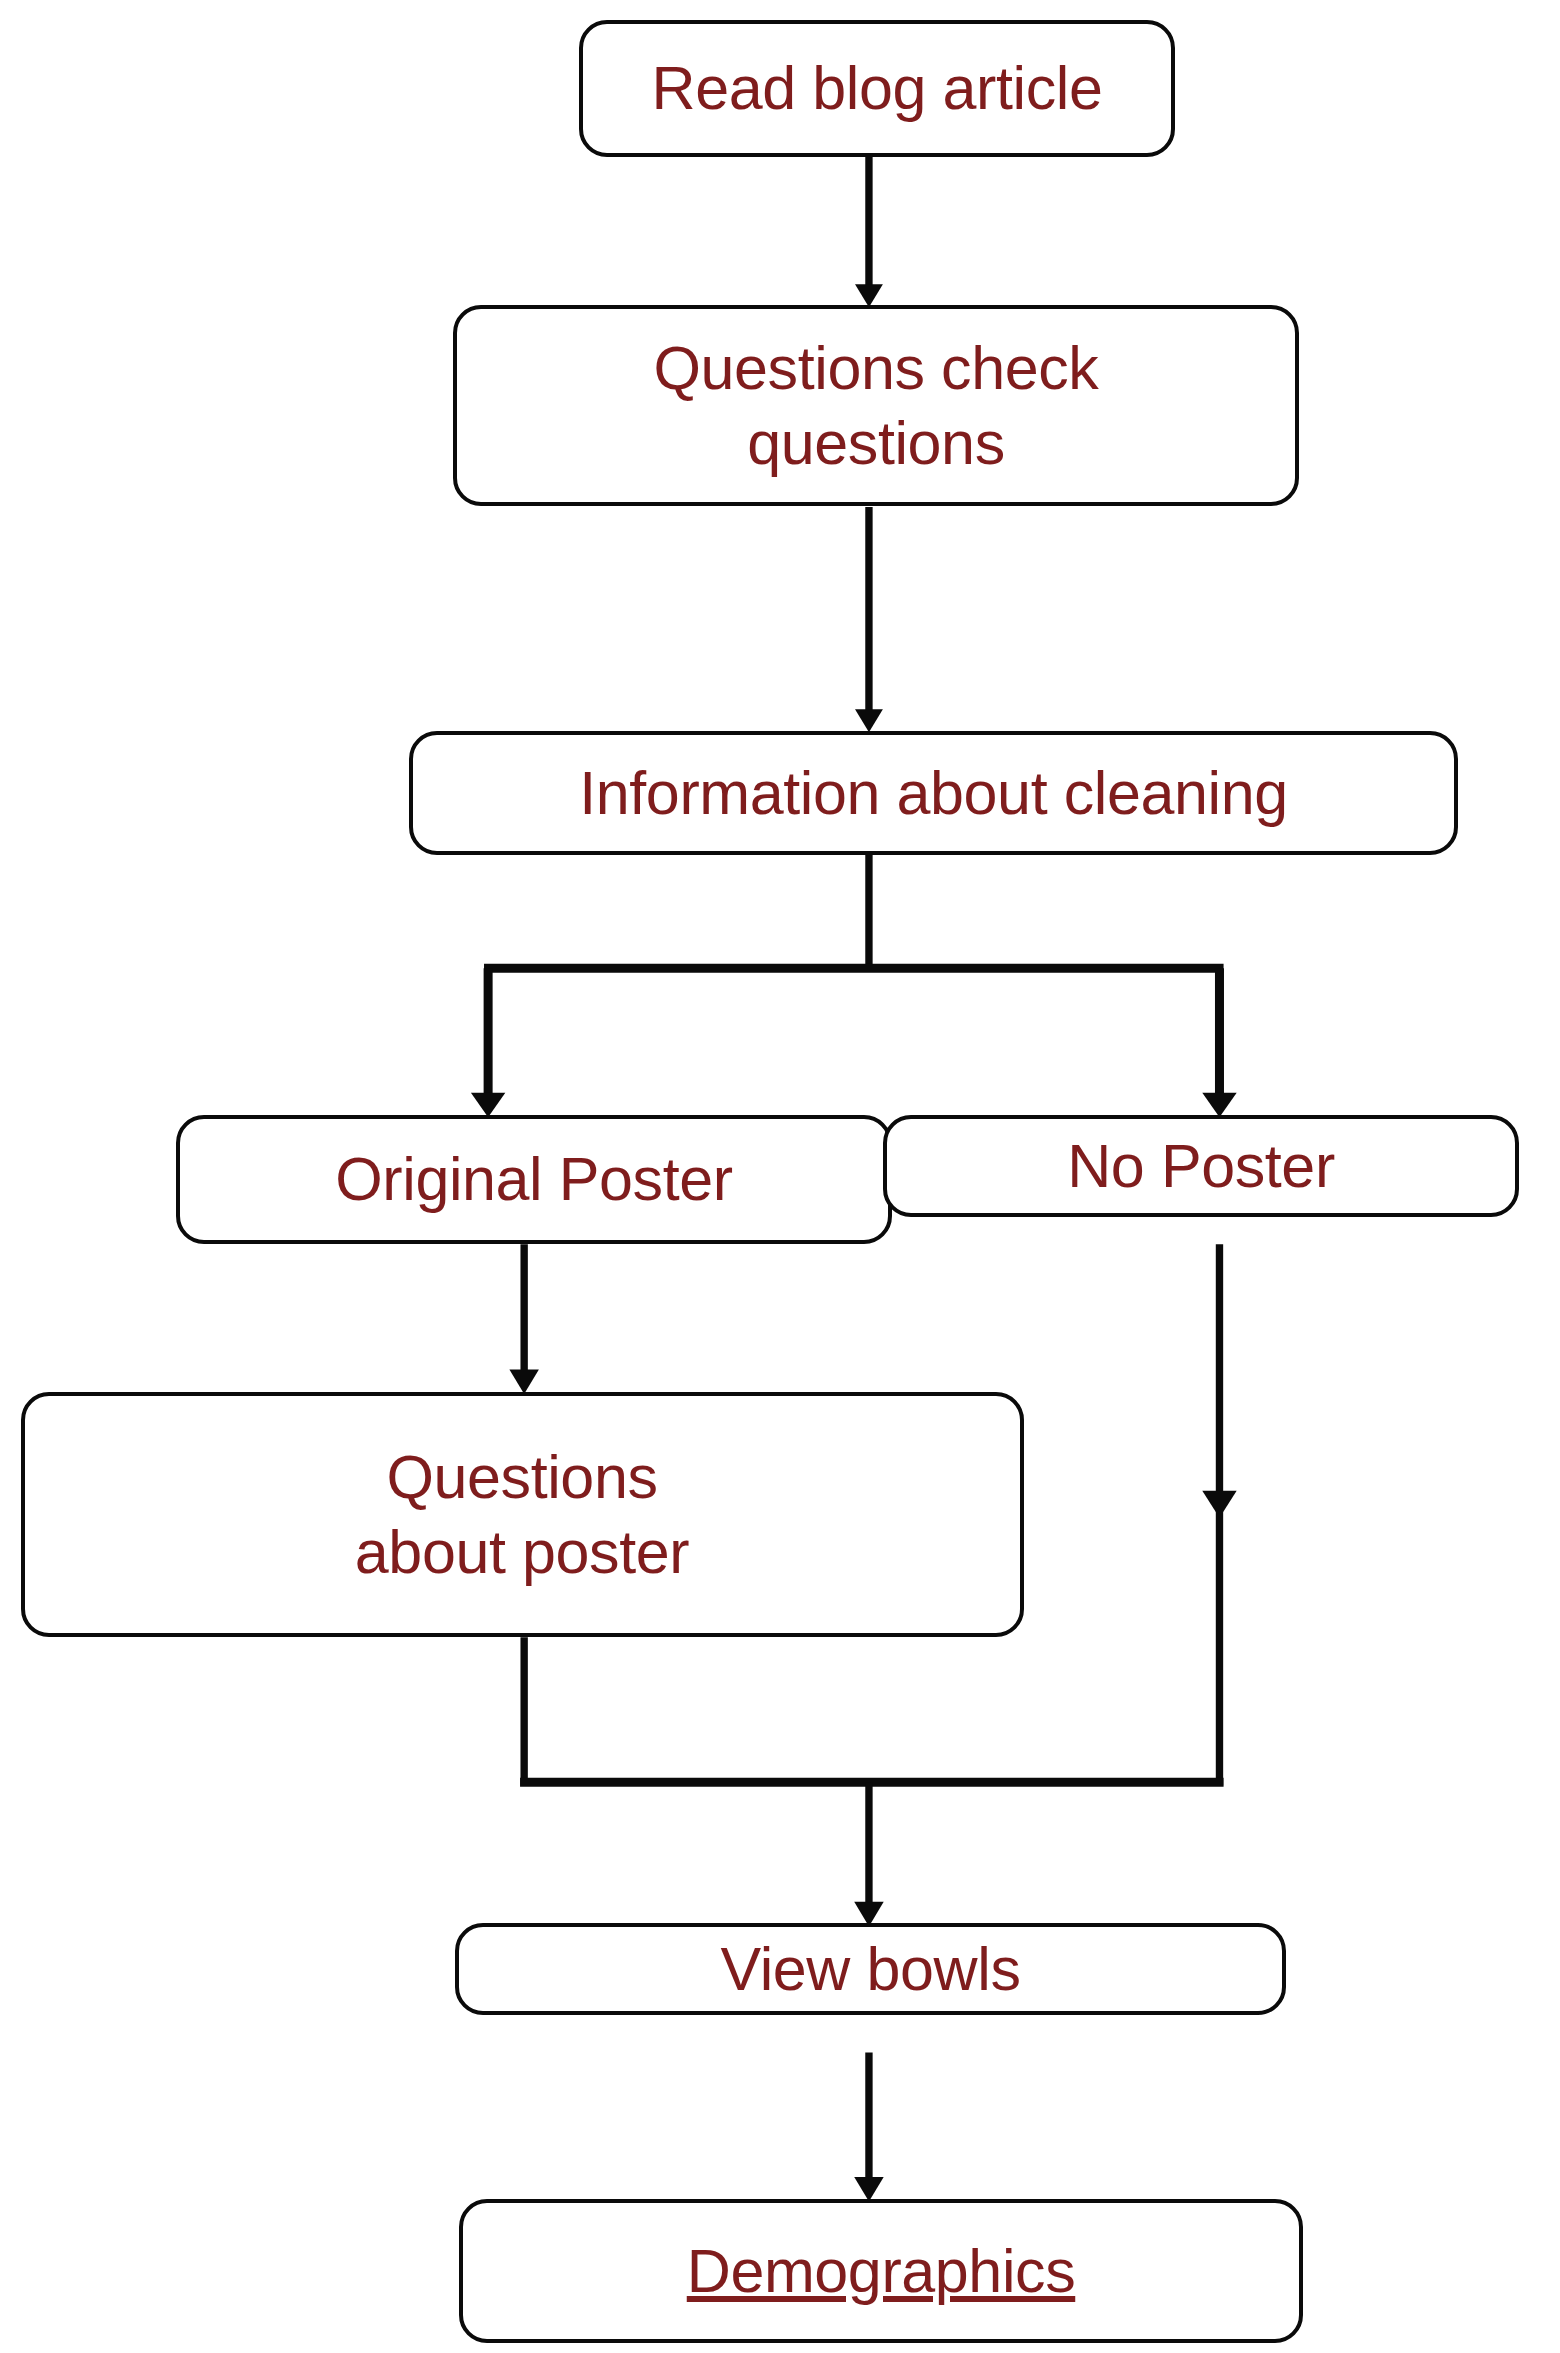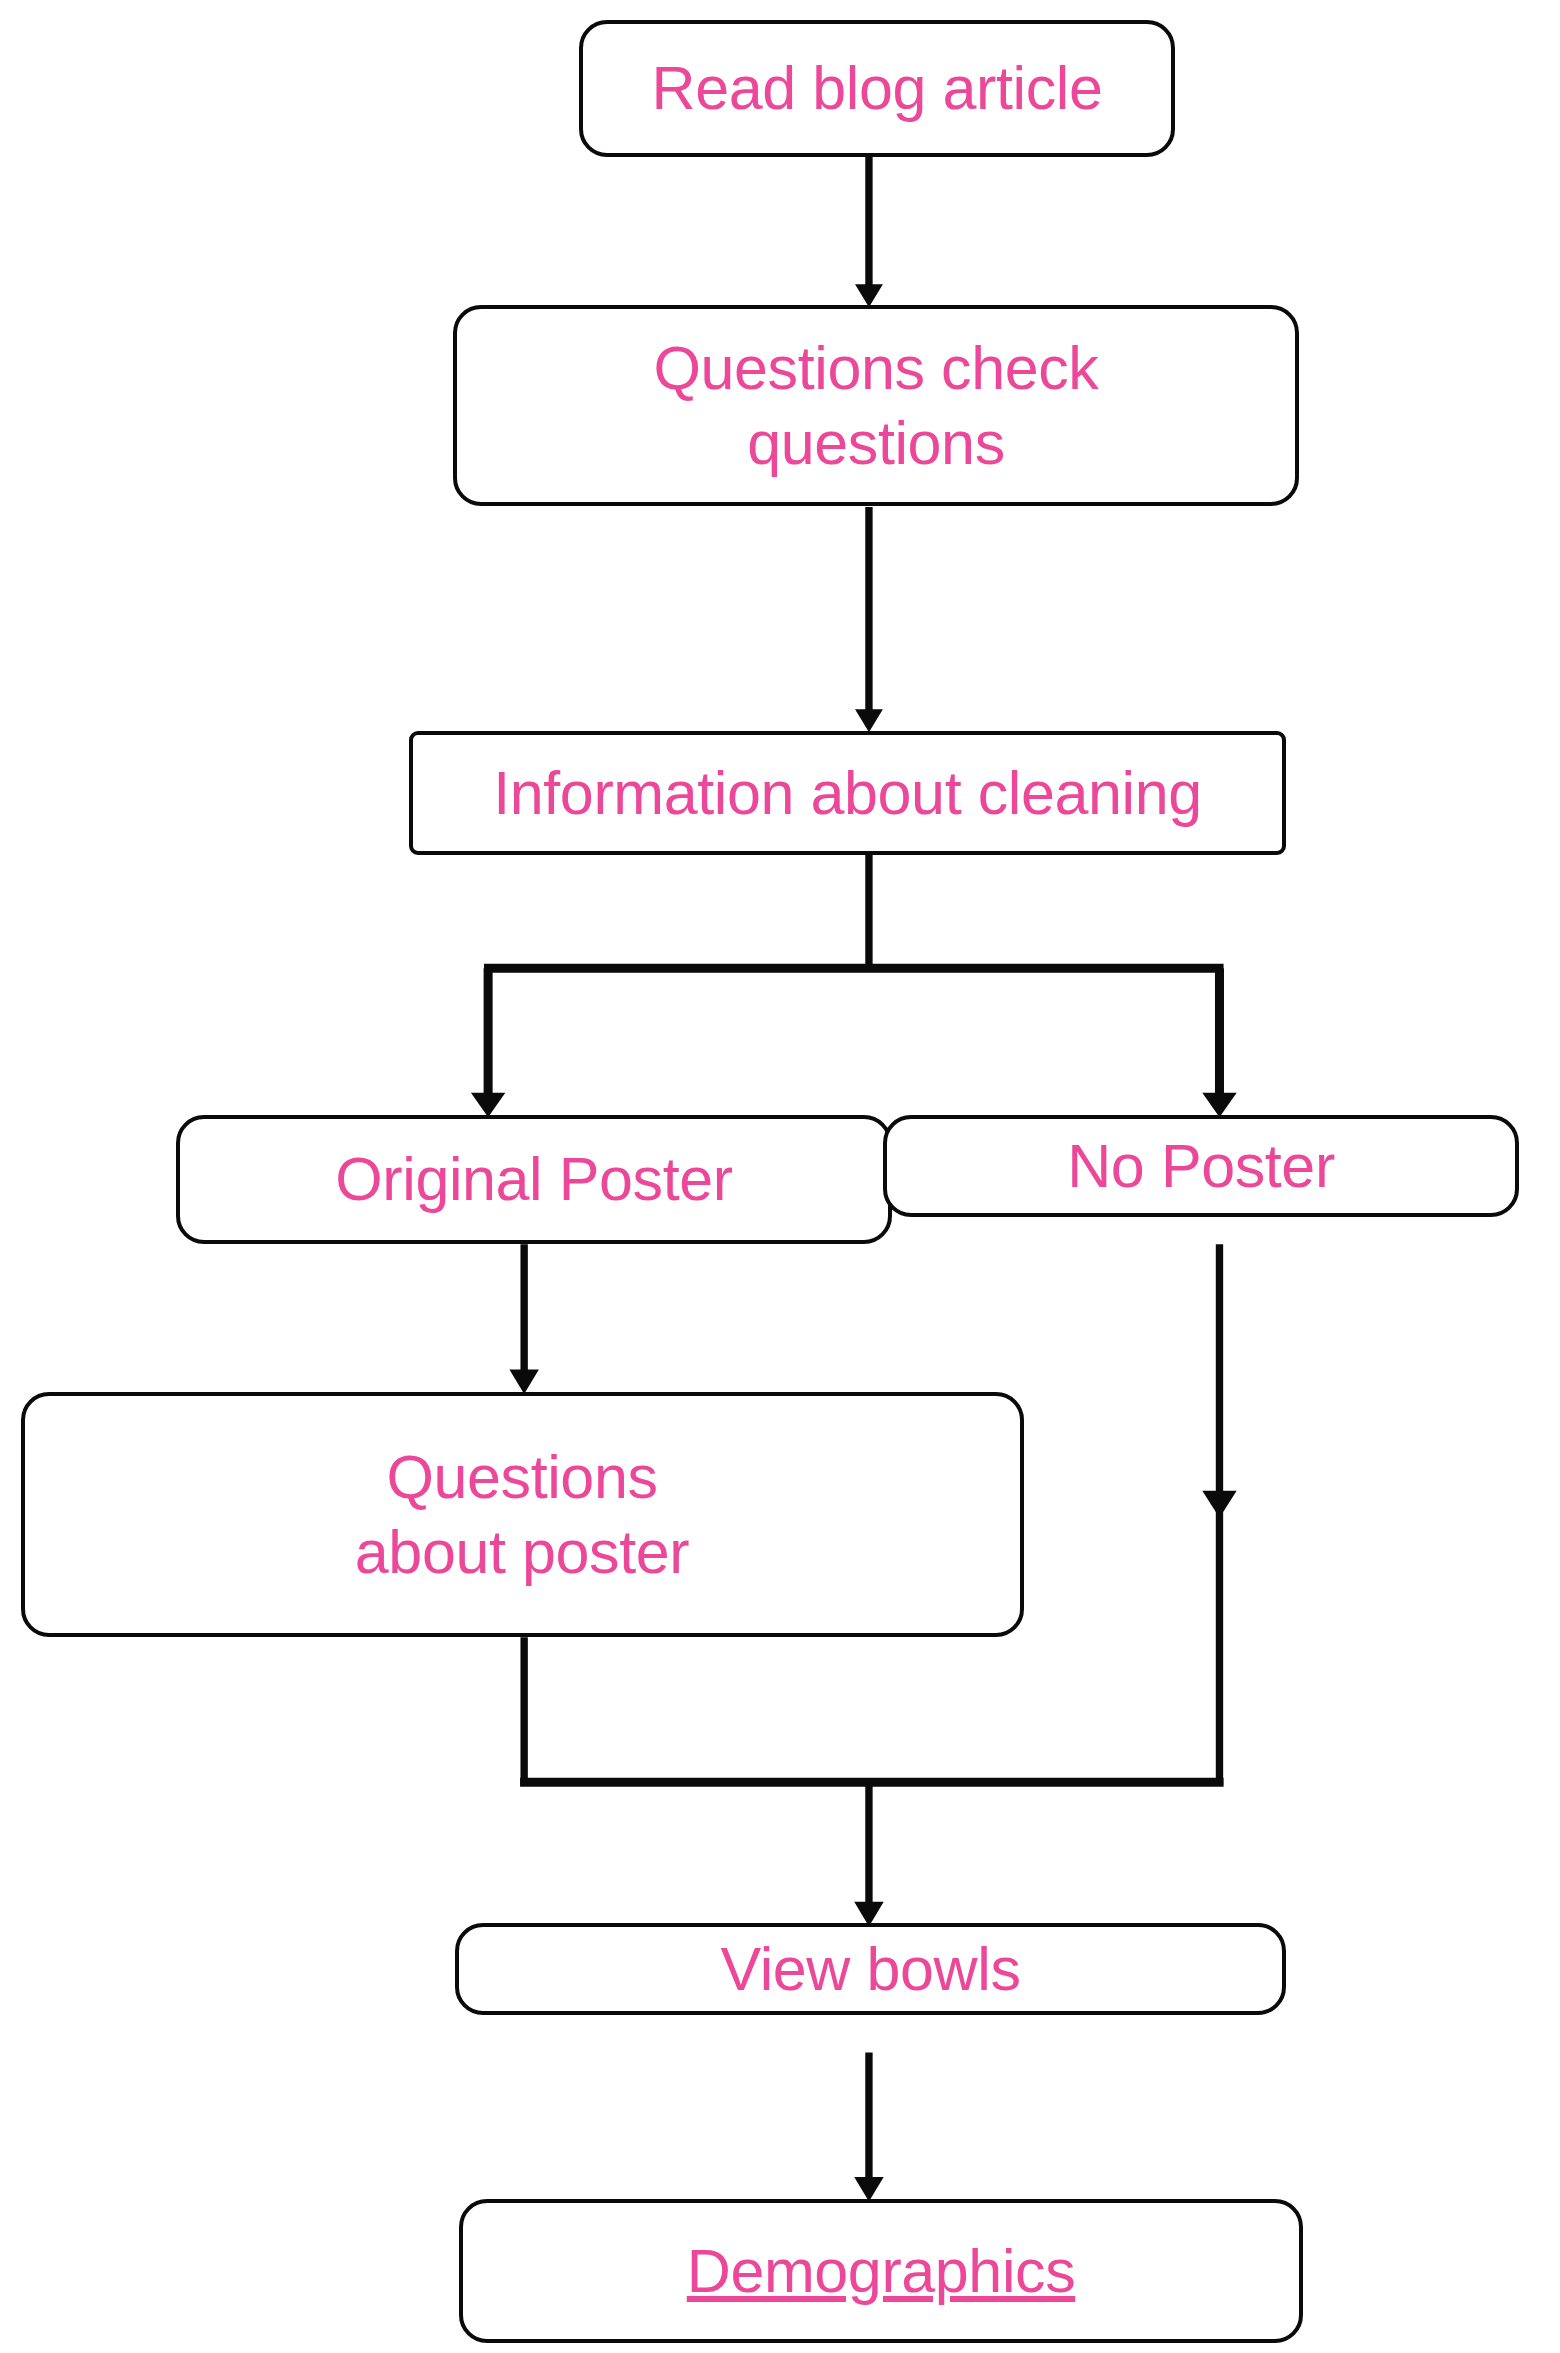--- a/index.html
+++ b/index.html
@@ -29,39 +29,39 @@
   .node {
     position: absolute;
     box-sizing: border-box;
     background: #ffffff;
     border: 4.1px solid #0a0a0a;
     border-radius: 28px;
     display: flex;
     align-items: center;
     justify-content: center;
     text-align: center;
-    color: #ec4899;
+    color: #7f1d1d;
     font-family: "Liberation Sans", sans-serif;
     font-size: 61px;
     font-weight: 400;
     line-height: 1.22;
     letter-spacing: -0.4px;
     white-space: pre-line;
     z-index: 2;
   }
   .node-label {
     display: block;
     white-space: pre-line;
     padding: 0 8.2px;
   }
 
   
   #node-read-blog        { left: 579px;  top: 19.7px;   width: 596px;  height: 137px; }
   #node-attention-check  { left: 453px;  top: 305px;  width: 846px; height: 201px; }
-  #node-info-cleaning    { left: 409px;  top: 731px;  width: 877px; height: 124px; border-radius: 9px; }
+  #node-info-cleaning    { left: 409px;  top: 731px;  width: 1049px; height: 124px; }
   #node-original-poster  { left: 176px;  top: 1115px; width: 716px;  height: 129px; }
   #node-no-poster        { left: 883px; top: 1115px; width: 636px;  height: 102px; }
   #node-questions-poster { left: 20.5px;   top: 1392px; width: 1003px; height: 245px; }
   #node-view-bowls       { left: 455px;  top: 1923px; width: 831px; height: 92px; }
   #node-demographics     { left: 459px;  top: 2199px; width: 844px; height: 144px; text-decoration: underline; }
 </style>
 </head>
 <body>
 
 <div id="canvas">

